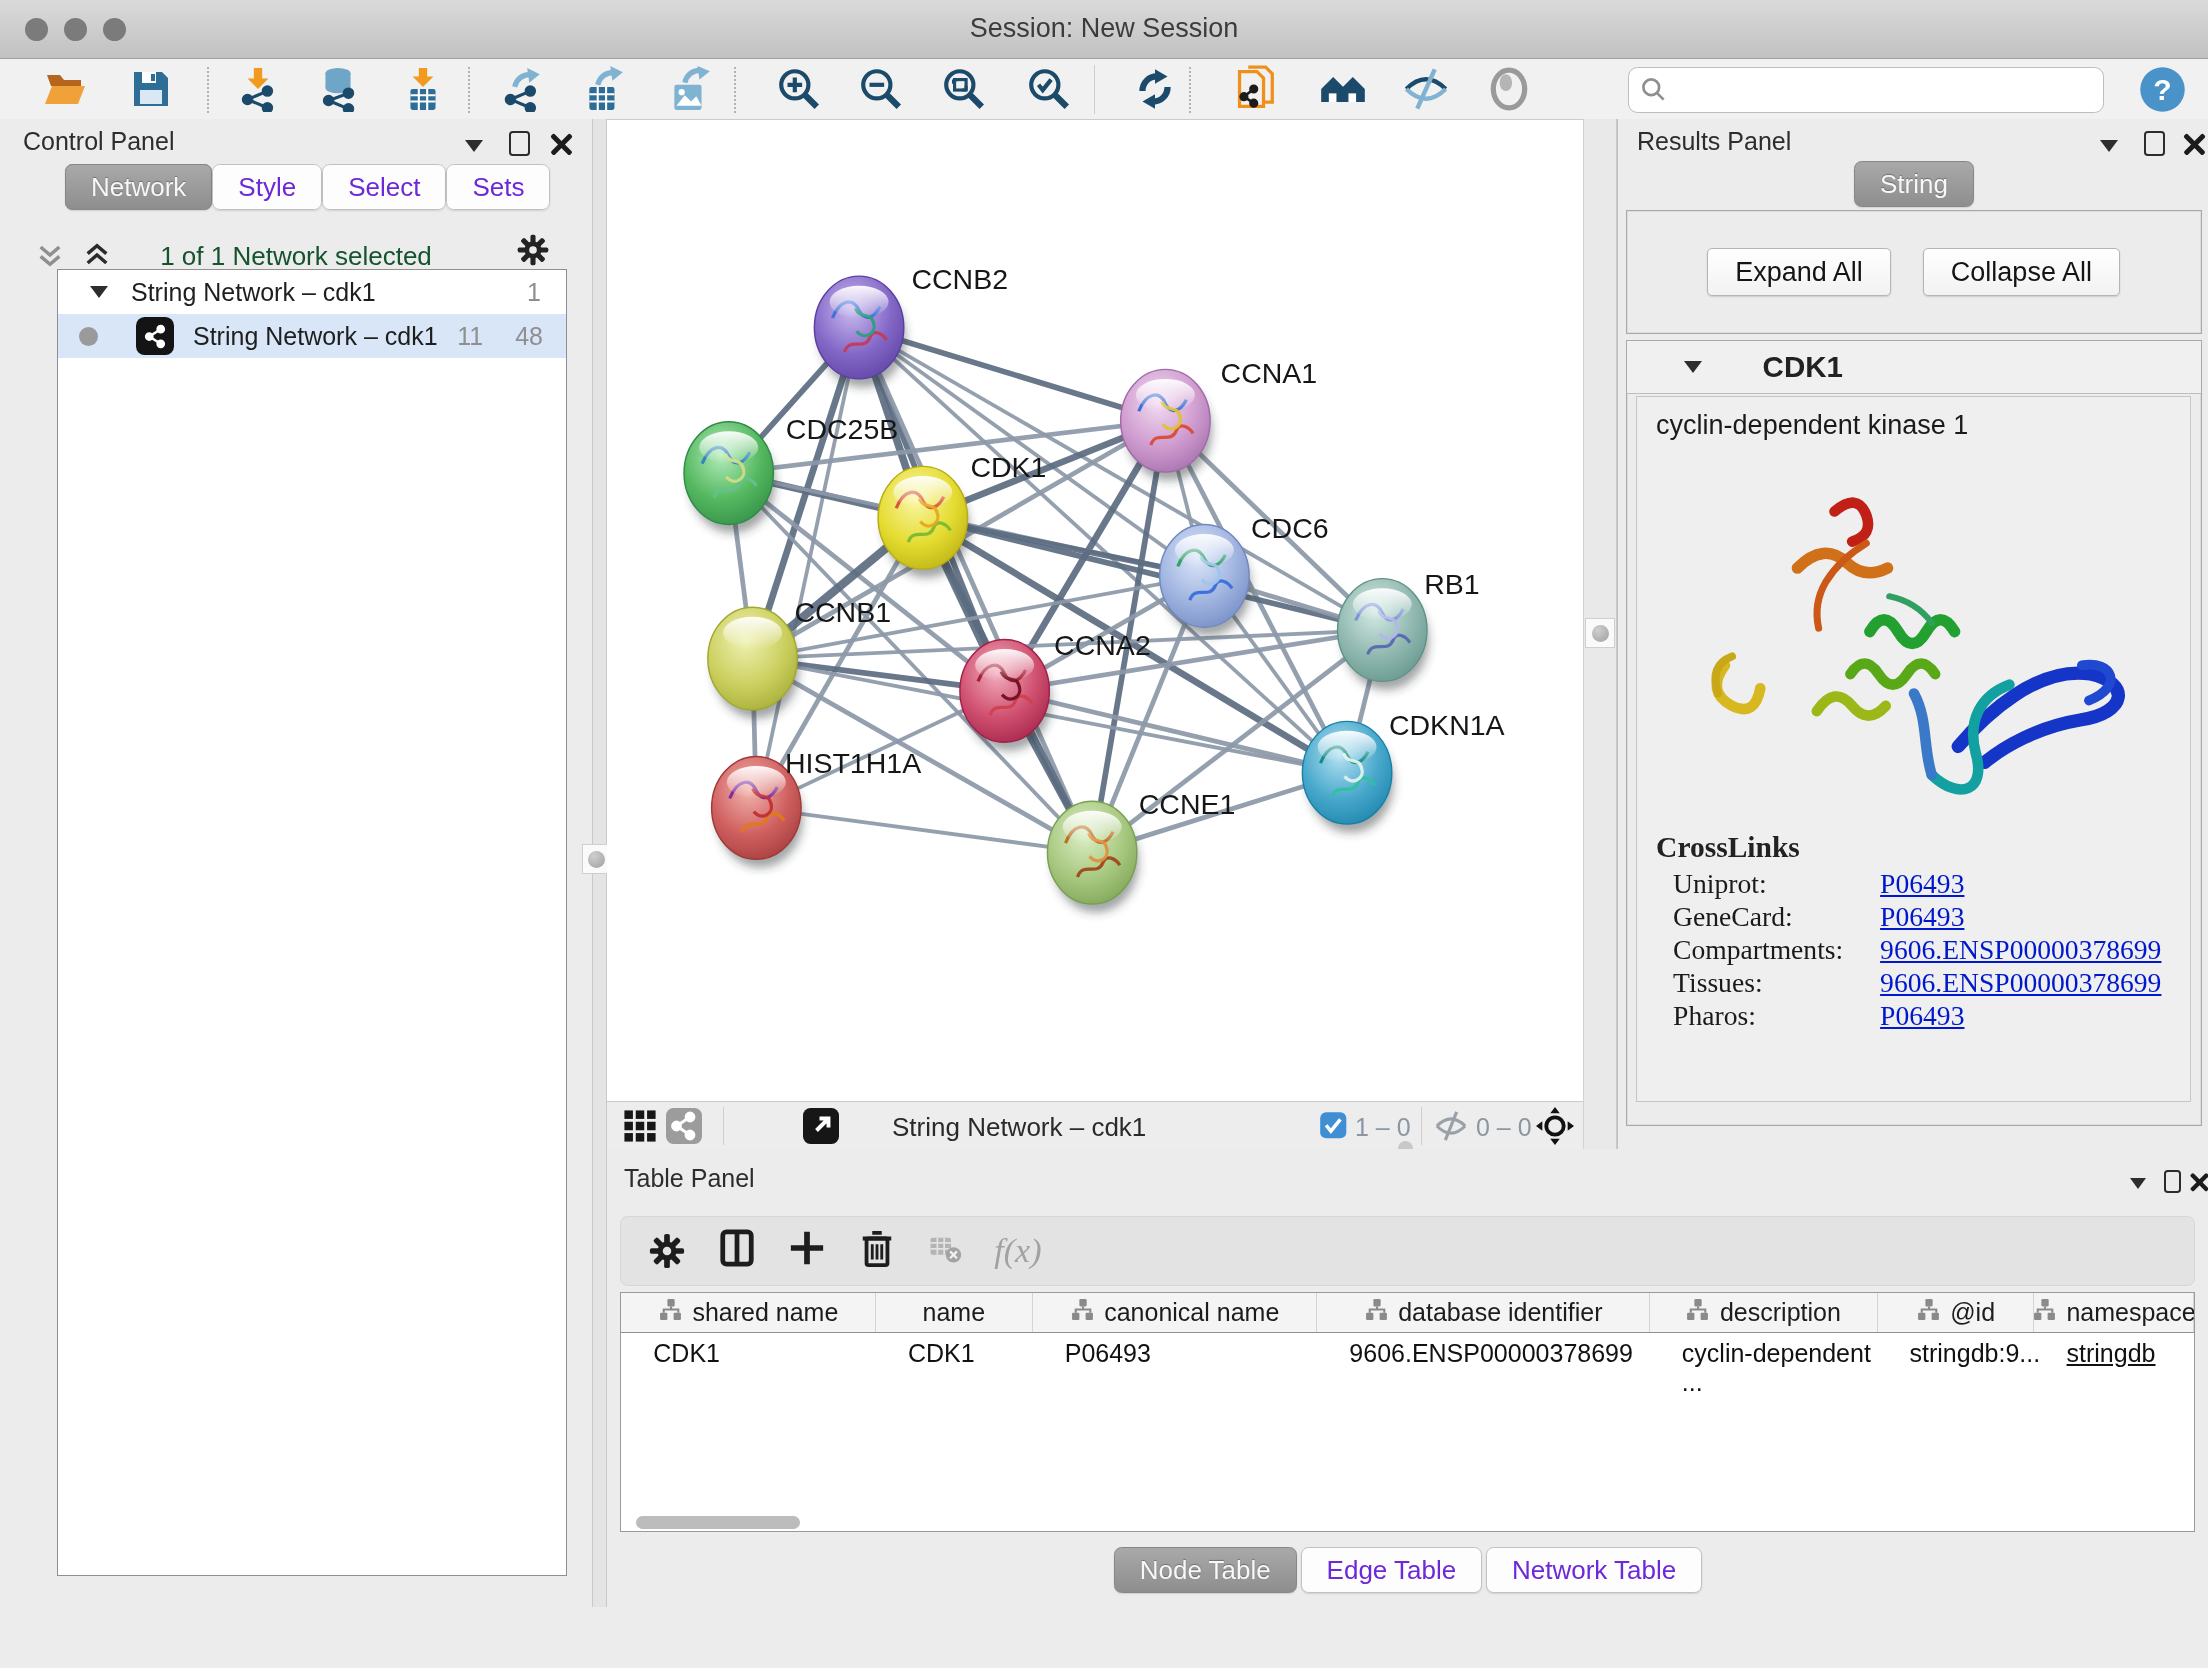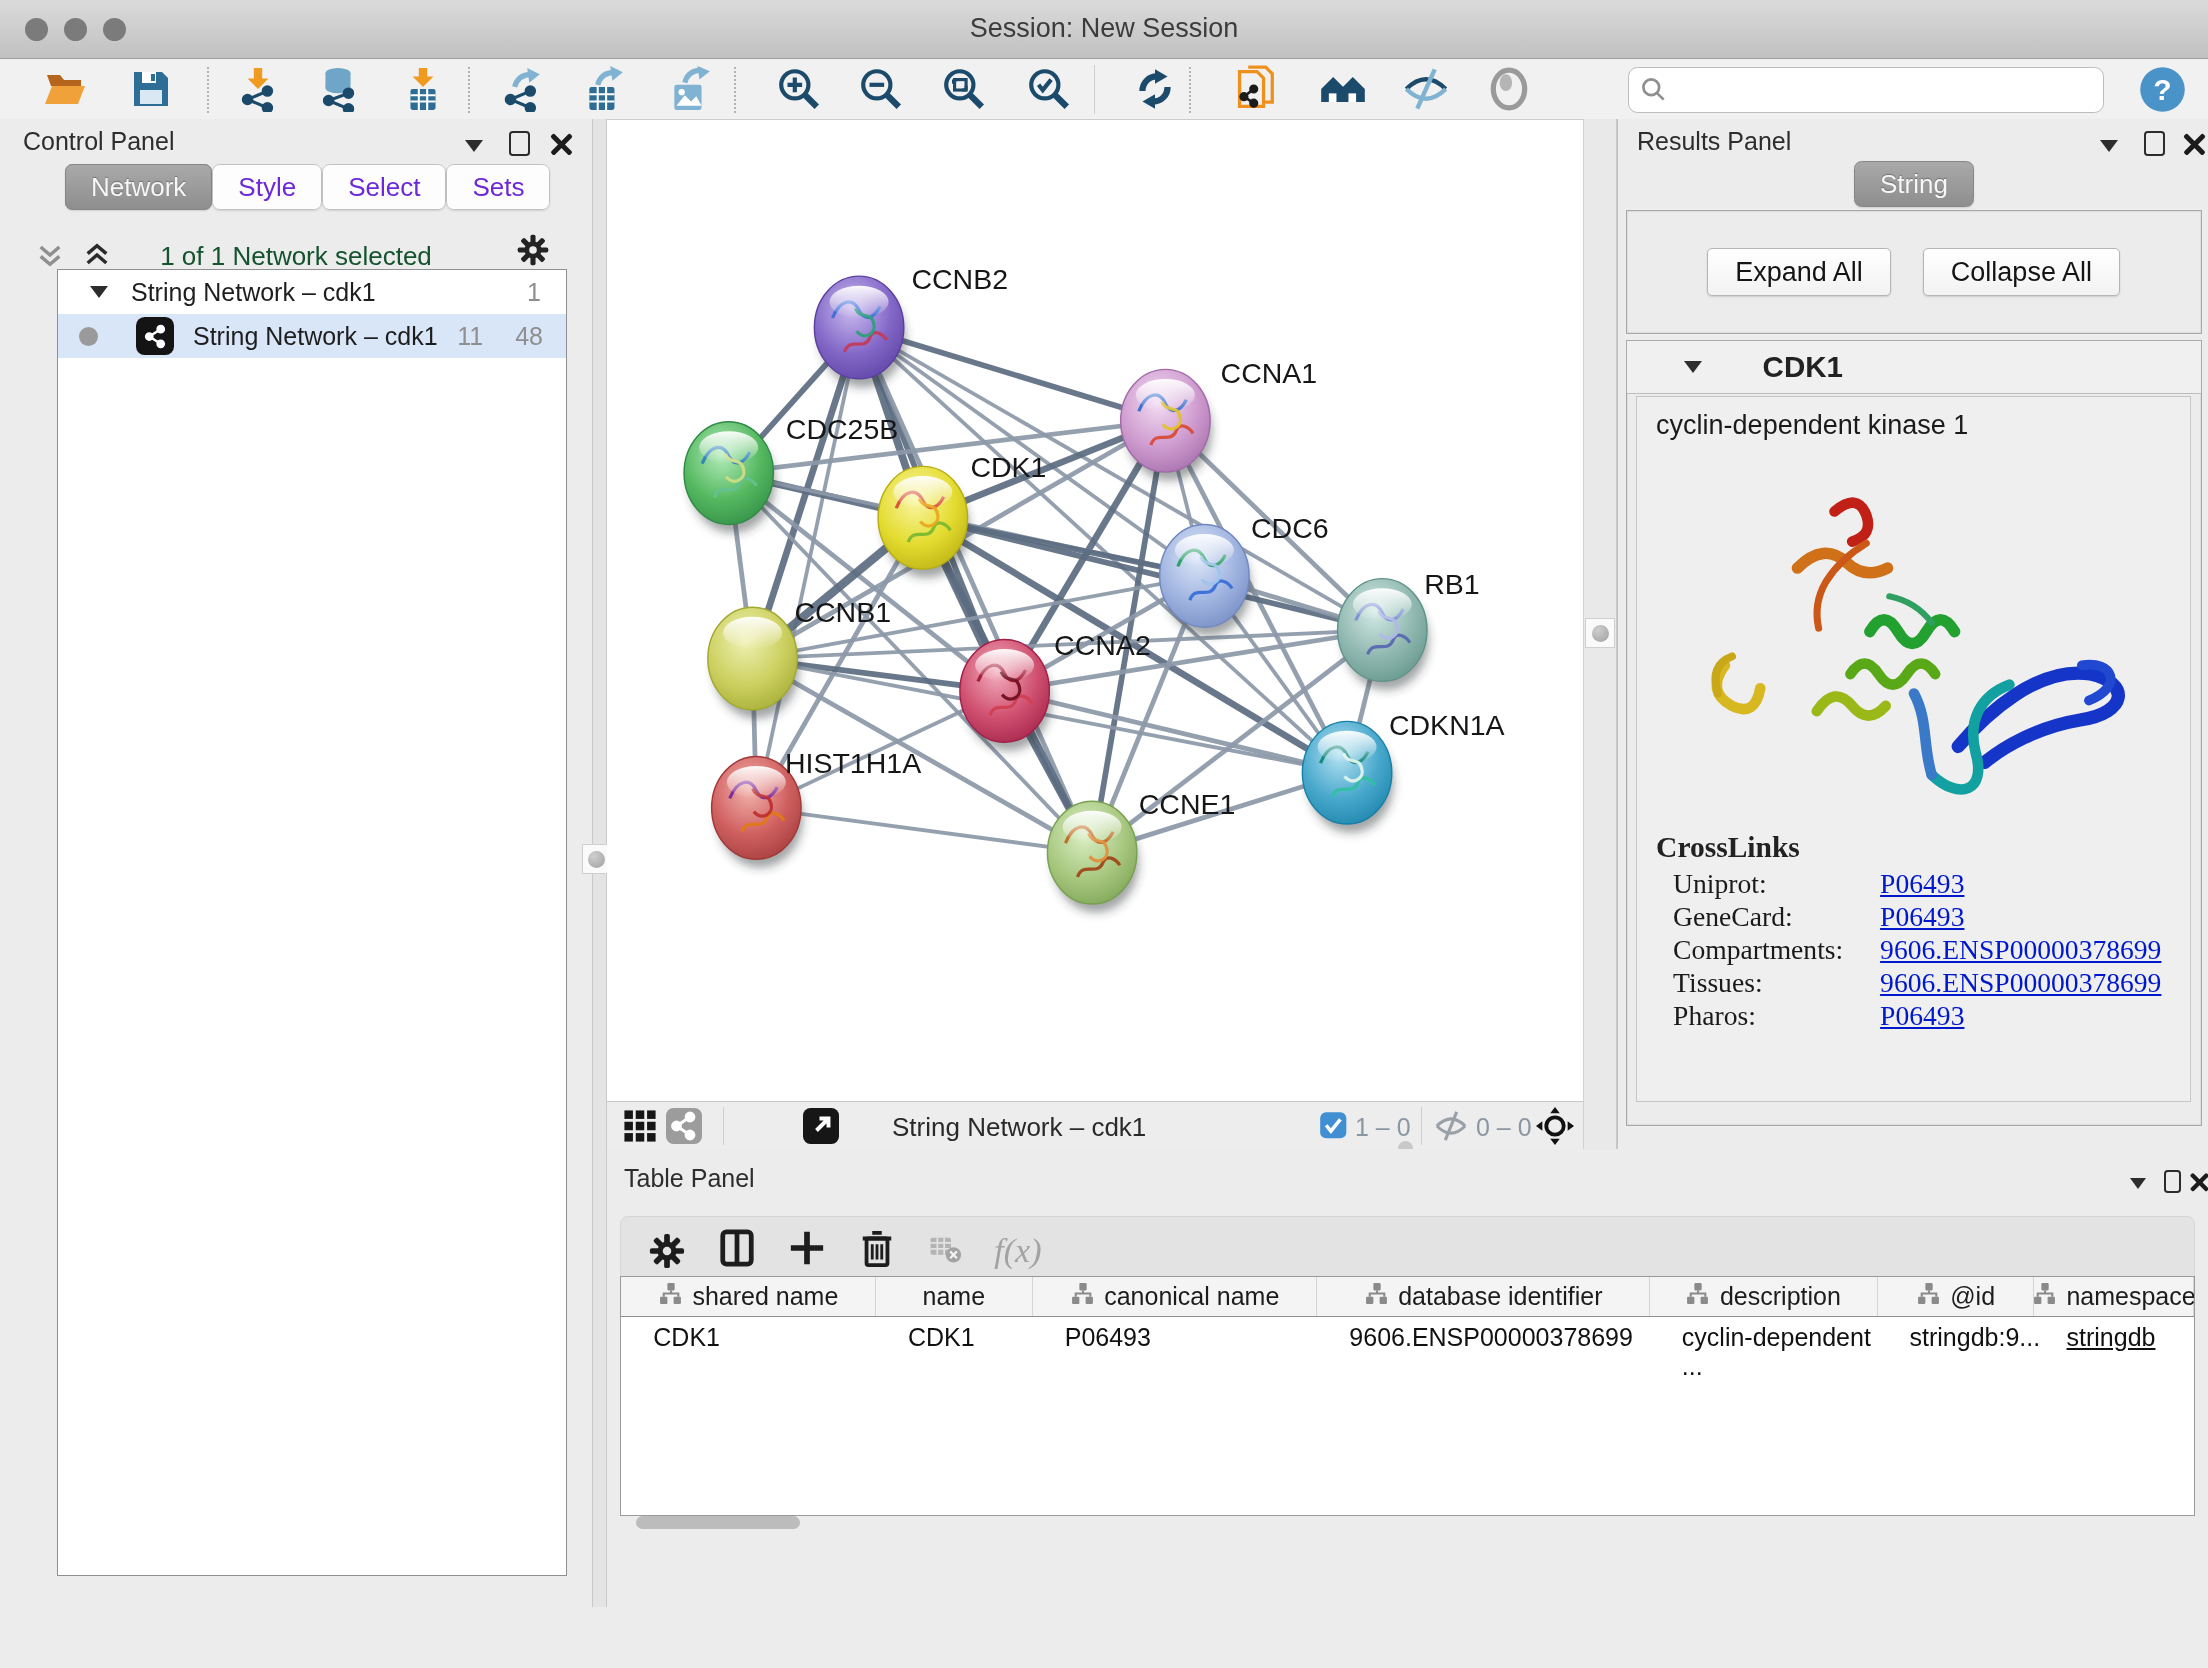--- a/index.html
+++ b/index.html
@@ -52,21 +52,21 @@
 .results{position:absolute;left:1617px;top:119px;width:592px;height:1030px;background:#ececec;border-left:1px solid #c2c2c2}
 .rbox{position:absolute;left:7.6px;width:576px;background:#ececec;border:1.9px solid #a9a9a9;box-shadow:inset 0 0 0 1px #dcdcdc}
 .btn{background:linear-gradient(#ffffff,#f2f2f2);border:1px solid #b5b5b5;border-radius:5px;font-size:27px;color:#141414;padding:7.6px 27px;box-shadow:0 1px 1.9px rgba(0,0,0,.15)}
 .serif{font-family:"Liberation Serif","DejaVu Serif",serif}
 .xlrow{display:flex;font-size:27.6px;margin:1px 0}
 .xlrow .lab{width:207px;color:#1a1a1a}
 .xlrow a{color:#0018cc;text-decoration:underline}
 
 .tablep{position:absolute;left:607px;top:1149px;width:1602px;height:458px;background:#ececec}
 .ttoolbar{position:absolute;left:13.3px;top:67px;width:1575px;height:70px;background:#e3e3e3;border:1px solid #d6d6d6;border-radius:7.6px;display:flex;align-items:center;gap:32px;padding-left:27px}
-.tblwrap{position:absolute;left:13.3px;top:127px;width:1575px;height:240px;background:#fff;border:1.9px solid #9a9a9a;overflow:hidden}
+.tblwrap{position:absolute;left:13.3px;top:143px;width:1575px;height:240px;background:#fff;border:1.9px solid #9a9a9a;overflow:hidden}
 .thead{display:flex;height:40px;background:#f4f4f4;border-bottom:1.9px solid #8f8f8f}
 .th{display:flex;align-items:center;justify-content:center;gap:9.5px;font-size:25px;color:#1c1c1c;border-right:1.9px solid #d4d4d4;height:100%}
 .trowd{display:flex;height:42px}
 .td{font-size:25px;color:#111;padding:5.7px 0 0 32px;height:100%}
 .hthumb{position:absolute;left:28.5px;top:367px;width:164px;height:13.3px;border-radius:6.7px;background:#bcbcbc}
 .ttabs{position:absolute;left:0;top:398px;width:1602px;display:flex;justify-content:center;gap:3.8px}
 
 .statusbar{position:absolute;left:0;top:1697px;width:1800px;height:61px;background:#a16207;border-top:1.9px solid #c2c2c2}
 .sbtn{position:absolute;top:7.6px;width:74px;height:51px;background:#fbfbfb;border:1.9px solid #a9a9a9;display:flex;align-items:center;justify-content:center}
 .membtn{position:absolute;left:2064px;top:11.4px;width:139px;height:44px;background:#fbfbfb;border:1.9px solid #a9a9a9;display:flex;align-items:center;justify-content:center;gap:11.4px;font-size:26px;color:#111}
@@ -799,20 +799,25 @@
         <div class="td" style="width: 255px;">CDK1</div>
         <div class="td" style="width: 157px;">CDK1</div>
         <div class="td" style="width: 285px;">P06493</div>
         <div class="td" style="width: 333px;">9606.ENSP00000378699</div>
         <div class="td" style="width: 228px;">cyclin-dependent ...</div>
         <div class="td" style="width: 157px;">stringdb:9...</div>
         <div class="td" style="width: 160px; text-decoration: underline;">stringdb</div>
       </div>
   </div>
   <div class="hthumb"></div>
+  <div class="ttabs" id="table-tabs">
+      <span class="tab sel">Node Table</span>
+      <span class="tab">Edge Table</span>
+      <span class="tab">Network Table</span>
+    </div>
 </div>
 
 <div class="statusbar">
   <div class="sbtn" style="left:28.5px">
     <svg width="42" height="42" viewBox="0 0 44 44">
         <path d="M12 30a7 7 0 0 1 1-14 9 9 0 0 1 17-2 7 7 0 0 1 3 16z" fill="#111"></path>
         <rect x="8" y="26" width="28" height="6" rx="3" fill="#111"></rect>
       </svg>
   </div>
   <div class="sbtn" style="left:112px">

